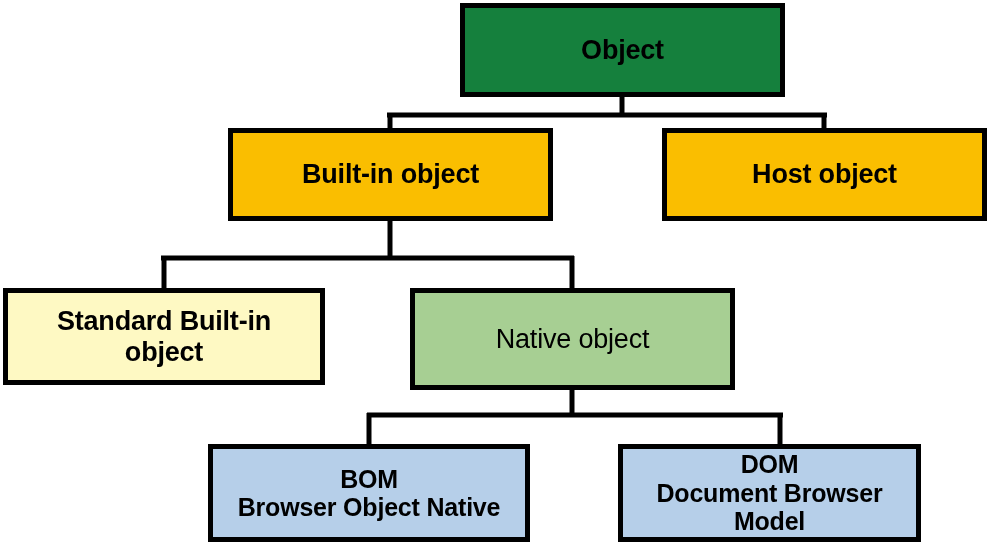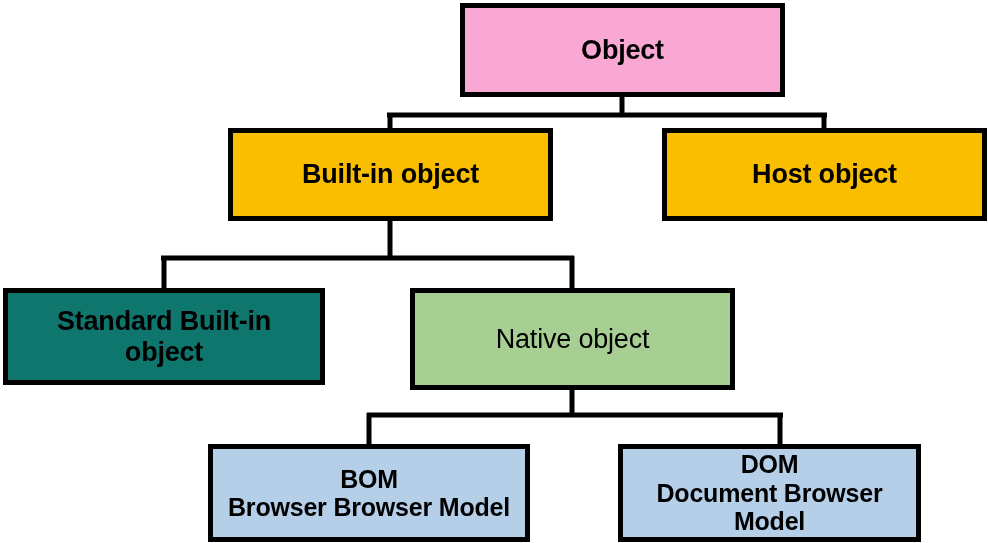--- a/index.html
+++ b/index.html
@@ -50,32 +50,32 @@
     display: block;
     width: 100%;
     padding: 0 8px;
     box-sizing: border-box;
   }
   .node .label .line2 {
     display: block;
   }
   
   .node.root {
-    background: #f9a8d4;
+    background: #15803d;
     font-size: 27px;
     font-weight: bold;
   }
   .node.builtin,
   .node.host {
     background: #FABE00;
     font-size: 27px;
     font-weight: bold;
   }
   .node.standard {
-    background: #0f766e;
+    background: #fef9c3;
     font-size: 27px;
     font-weight: bold;
   }
   .node.native {
     background: #A7CF93;
     font-size: 27px;
     font-weight: 500;
   }
   .node.bom,
   .node.dom {
@@ -131,21 +131,21 @@
     <span class="label">Standard Built-in object</span>
   </div>
 
   <div class="node native" id="node-native">
     <span class="label">Native object</span>
   </div>
 
   <div class="node bom" id="node-bom">
     <span class="label">
       <span>BOM</span>
-      <span class="line2">Browser Browser Model</span>
+      <span class="line2">Browser Object Native</span>
     </span>
   </div>
 
   <div class="node dom" id="node-dom">
     <span class="label">
       <span>DOM</span>
       <span class="line2">Document Browser Model</span>
     </span>
   </div>
 

